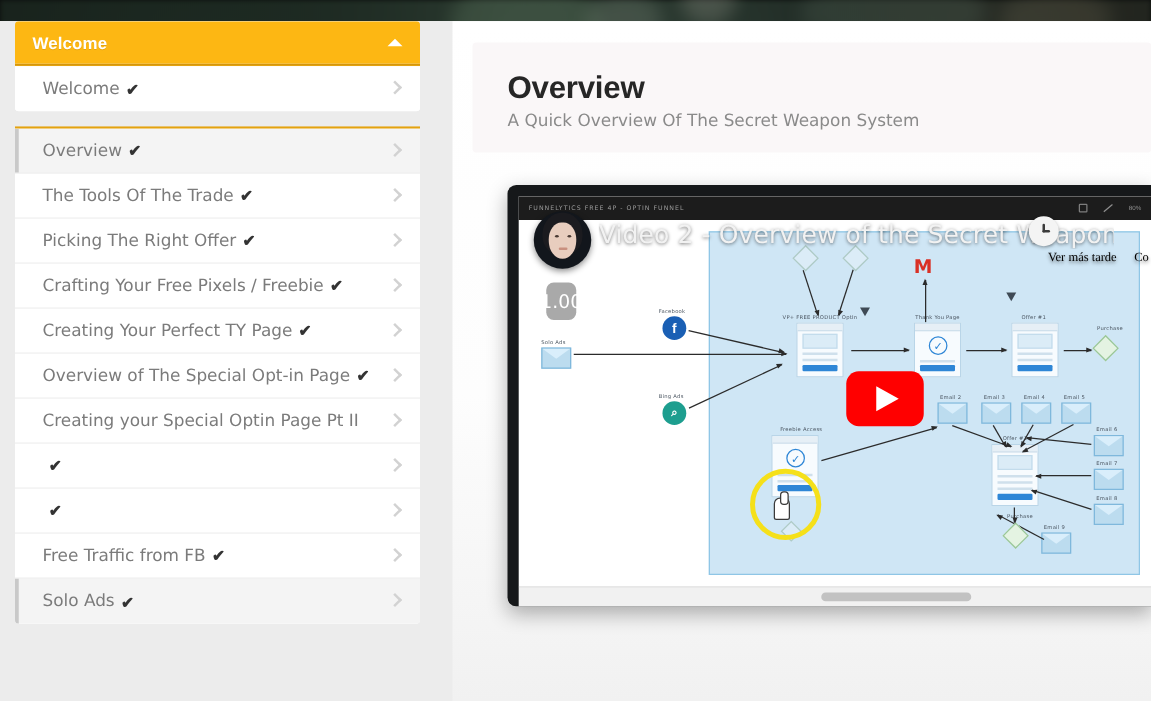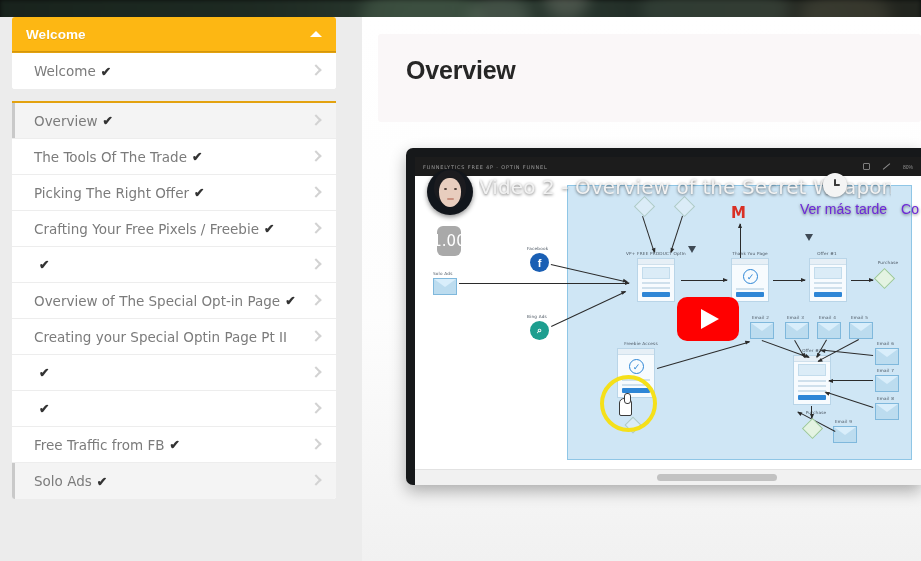--- a/index.html
+++ b/index.html
@@ -221,23 +221,23 @@
     position: absolute; left: 64px; top: 18px; right: 30px;
     color: #f2f2f2; font-size: 20px; letter-spacing: .1px;
     text-shadow: 0 1px 3px rgba(0,0,0,.55);
     white-space: nowrap; overflow: hidden;
     font-family: "DejaVu Sans", sans-serif;
   }
   .yt-actions {
     position: absolute; right: 2px; top: 44px; display: flex; align-items: center; gap: 14px;
   }
   .yt-action {
-    color: #6d28d9; font-size: 14px; white-space: nowrap;
+    color: #000000; font-size: 10px; white-space: nowrap;
     text-shadow: 0 1px 3px rgba(0,0,0,.55);
-    font-family: Liberation Sans, sans-serif;
+    font-family: Liberation Serif, serif;
   }
   .clock-badge {
     position: absolute; right: 74px; top: 16px; width: 24px; height: 24px;
     border-radius: 50%; background: #f4f4f4;
     box-shadow: 0 1px 3px rgba(0,0,0,.35);
   }
   .clock-badge:before {
     content: ""; position: absolute; left: 11px; top: 6px; width: 1.6px; height: 7px;
     background: #3b3b3b; border-radius: 1px;
   }
@@ -339,20 +339,21 @@
           <span class="chev"></span>
         </div>
 
         <div class="lesson">
           <span class="lesson-label">Crafting Your Free Pixels / Freebie</span>
           <span class="check">✔</span>
           <span class="chev"></span>
         </div>
 
         <div class="lesson">
+          <span class="lesson-label">Creating Your Perfect TY Page</span>
           <span class="check">✔</span>
           <span class="chev"></span>
         </div>
 
         <div class="lesson">
           <span class="lesson-label">Overview of The Special Opt-in Page</span>
           <span class="check">✔</span>
           <span class="chev"></span>
         </div>
 
@@ -385,20 +386,21 @@
 
       </div>
     </div>
 
     <div class="fade-bottom"></div>
   </div>
 
   <div class="main">
     <div class="header-card">
       <div class="header-title">Overview</div>
+      <div class="header-sub">A Quick Overview Of The Secret Weapon System</div>
     </div>
   </div>
 
   <div class="video-wrap">
     <div class="video-bezel">
       <div class="video-screen">
 
         <div class="rec-topbar">
           <span class="rec-topbar-text">FUNNELYTICS   FREE 4P - OPTIN FUNNEL</span>
           <span class="rec-topbar-right">

